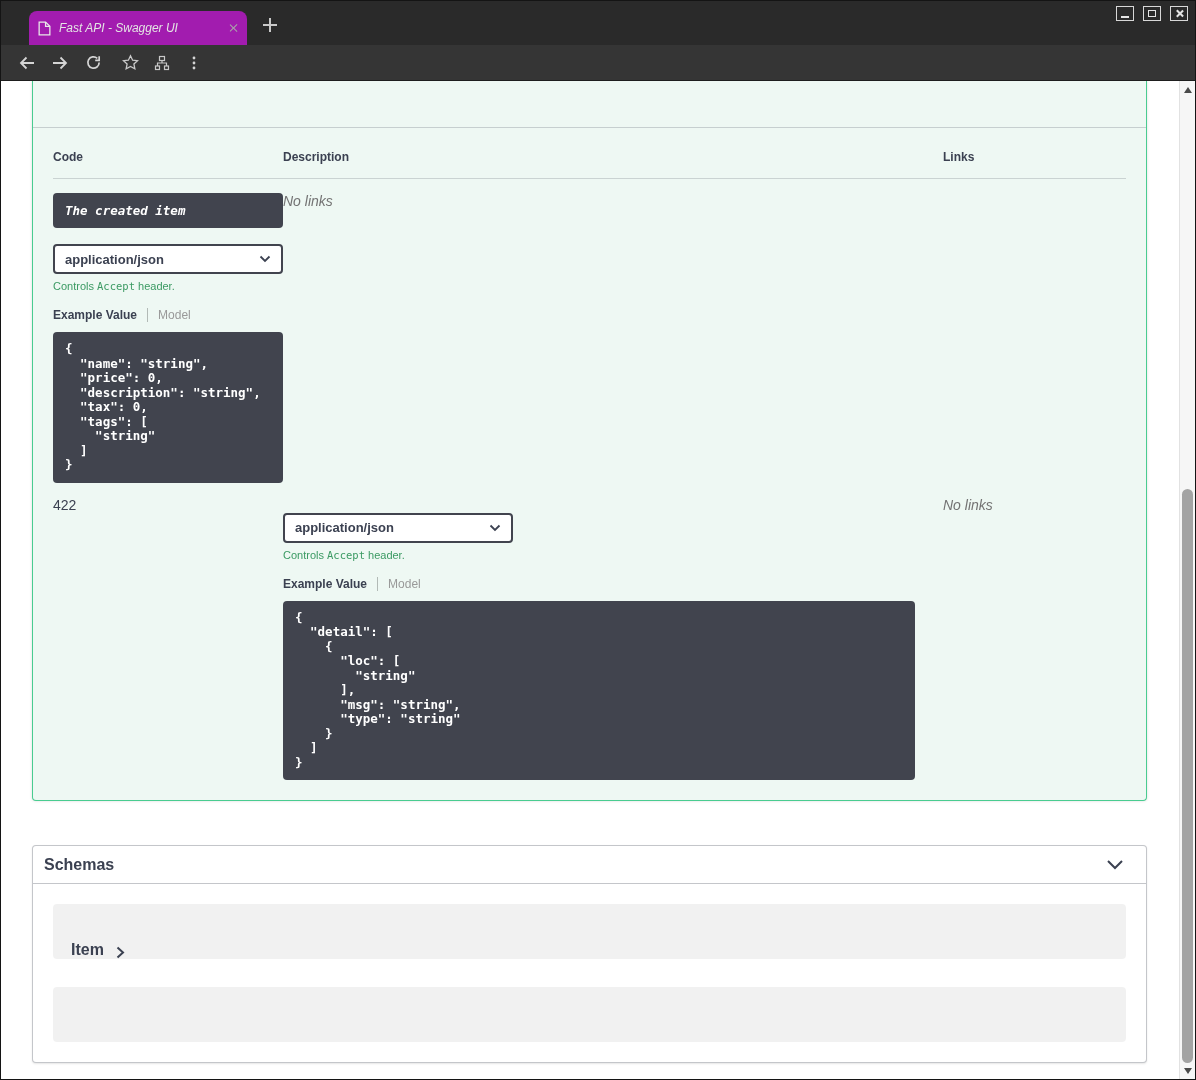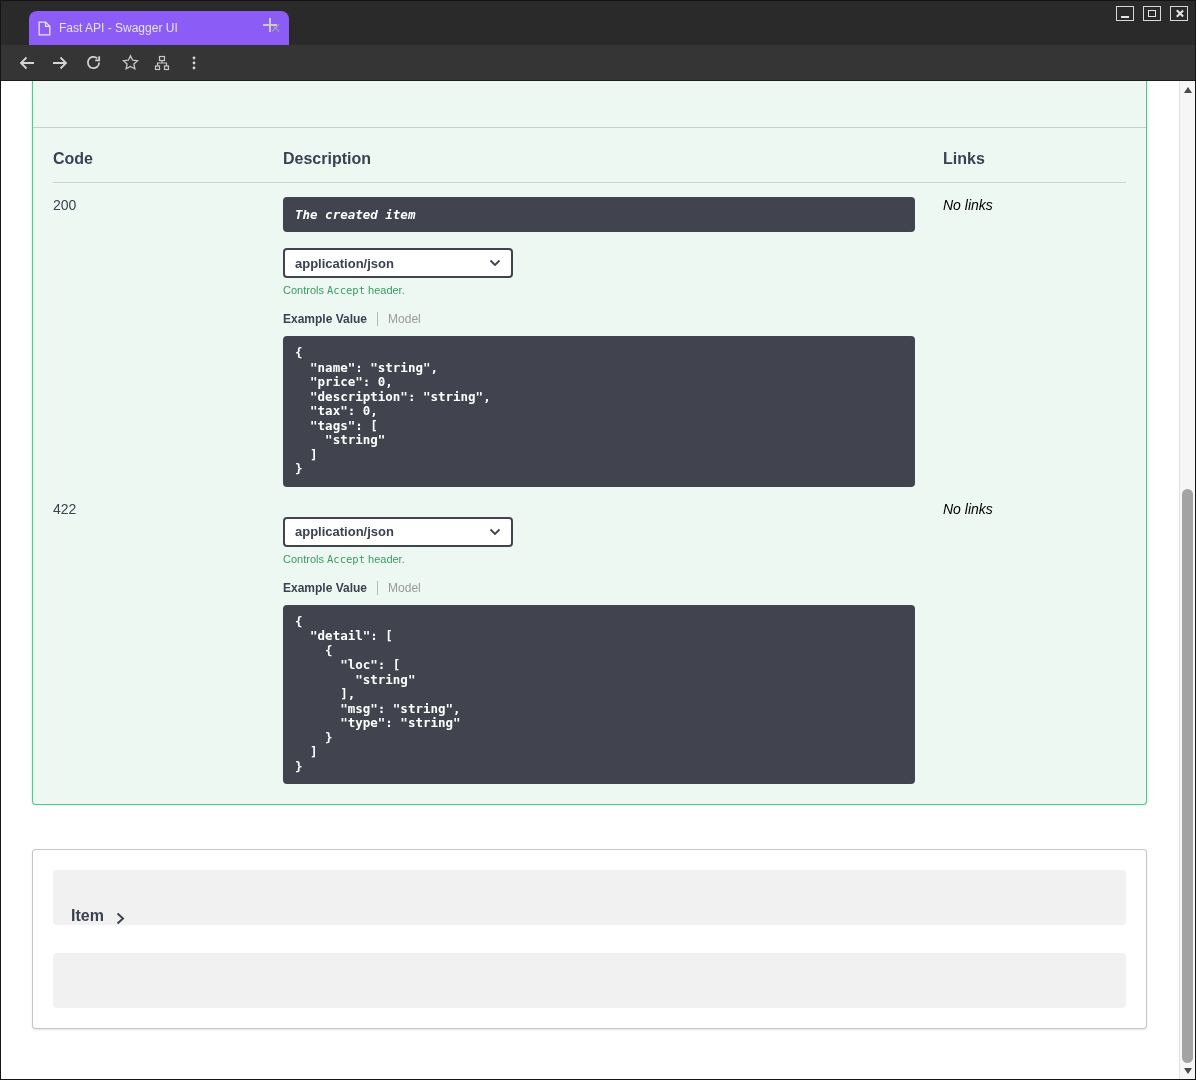--- a/index.html
+++ b/index.html
@@ -16,22 +16,22 @@
   .win-btn { width:18px; height:15px; border:1px solid #d8d8d8; display:flex;
              align-items:center; justify-content:center; background:transparent; cursor:pointer; }
   .min-bar { width:8px; height:2px; background:#e4e4e4; margin-top:7px; }
   .max-box { width:8px; height:7px; border:1px solid #e4e4e4; }
   .x-icon { position:relative; width:9px; height:9px; }
   .x-icon::before,.x-icon::after { content:""; position:absolute; left:4px; top:0;
       width:1.6px; height:9px; background:#e4e4e4; }
   .x-icon::before { transform:rotate(45deg); }
   .x-icon::after { transform:rotate(-45deg); }
 
-  .tab { position:absolute; left:28px; bottom:0; width:260px; height:34px; background:#8b5cf6;
-         border-radius:8px 8px 0 0; display:flex; align-items:center; gap:8px; padding:0 9px; cursor:pointer; }
+  .tab { position:absolute; left:28px; bottom:0; width:218px; height:34px; background:#a21caf;
+         border-radius:8px 8px 0 0; display:flex; align-items:center; gap:8px; padding:0 9px; cursor:pointer;font-style:italic; }
   .tab-title { color:#e4e4e4; font-size:12px; flex:1; white-space:nowrap; overflow:hidden; }
   .tab-close { position:relative; width:10px; height:10px; flex:none; cursor:pointer; }
   .tab-close::before,.tab-close::after { content:""; position:absolute; left:4.5px; top:0;
       width:1.4px; height:10px; background:#a9a9a9; }
   .tab-close::before { transform:rotate(45deg); }
   .tab-close::after { transform:rotate(-45deg); }
 
   .new-tab { position:absolute; left:262px; top:17px; width:14px; height:14px; cursor:pointer; }
   .new-tab::before { content:""; position:absolute; left:6px; top:0; width:2px; height:14px; background:#c9c9c9; }
   .new-tab::after  { content:""; position:absolute; left:0; top:6px; width:14px; height:2px; background:#c9c9c9; }
@@ -56,41 +56,41 @@
   .opblock { margin:0 32px 0 31px; background:#eef8f3; border:1px solid #49cc90; border-top:none;
              border-radius:0 0 4px 4px; box-shadow:0 0 3px rgba(0,0,0,.15); }
   .opblock-gap { height:47px; border-bottom:1px solid rgba(59,65,81,.22); }
   .resp-header { height:48px; background:rgba(255,255,255,.8); display:flex; align-items:center;
                  padding:0 20px; box-shadow:0 1px 2px rgba(0,0,0,.1); }
   .resp-title { font-size:14px; font-weight:bold; color:#3b4151; }
 
   .resp-inner { padding:22px 20px 20px; }
   .resp-thead { display:grid; grid-template-columns:230px 660px 1fr; padding-bottom:14px;
                 border-bottom:1px solid rgba(59,65,81,.2); }
-  .resp-th { font-size:16px; font-weight:bold; color:#3b4151; }
+  .resp-th { font-size:12px; font-weight:bold; color:#3b4151; }
   .resp-row { display:grid; grid-template-columns:230px 660px 1fr; padding-top:14px; }
   .resp-code { font-size:14px; color:#3b4151; }
   .desc-col { max-width:632px; }
   .desc-block { background:#41444e; border-radius:4px; padding:10px 12px; color:#fff;
                 font-family:"DejaVu Sans Mono", monospace; font-size:12.5px; font-style:italic;
                 font-weight:bold; }
   .media-select { margin-top:16px; width:230px; height:30px; border:2px solid #41444e;
                   border-radius:4px; background:#fff; display:flex; align-items:center;
                   justify-content:space-between; padding:0 10px; font-size:13px; font-weight:bold;
                   color:#3b4151; cursor:pointer; }
   .accept-hint { margin-top:6px; font-size:11px; color:#3b9a63; }
   .accept-hint code { font-family:"DejaVu Sans Mono", monospace; font-size:10.5px; }
   .ex-tabs { margin-top:16px; display:flex; align-items:flex-end; }
   .tab-example { font-size:12px; font-weight:bold; color:#3b4151; cursor:pointer; }
   .tab-sep { width:1px; height:14px; background:rgba(0,0,0,.25); margin:0 10px; }
   .tab-model { font-size:12px; color:#999; cursor:pointer; }
   .example-pre { margin-top:10px; background:#41444e; border-radius:4px; padding:10px 12px;
                  color:#fff; font-family:"DejaVu Sans Mono", monospace; font-size:12.5px;
                  font-weight:bold; line-height:14.5px; white-space:pre; overflow:hidden; }
-  .links-col { font-size:14px; font-style:italic; color:#000000; }
+  .links-col { font-size:14px; font-style:italic; color:#737373; }
 
   
   .schemas { margin:44px 32px 0 31px; background:#fff; border:1px solid rgba(59,65,81,.3);
              border-radius:4px; box-shadow:0 1px 2px rgba(0,0,0,.1); }
   .schemas-header { height:38px; display:flex; align-items:center; justify-content:space-between;
                     padding:0 22px 0 11px; border-bottom:1px solid rgba(59,65,81,.3); cursor:pointer; }
   .schemas-title { font-size:16px; font-weight:bold; color:#3b4151; }
   .models-body { padding:20px; }
   .model-card { height:55px; background:rgba(0,0,0,.055); border-radius:4px; display:flex;
                 align-items:flex-end; padding:0 18px; margin-bottom:28px; cursor:pointer; }
@@ -184,21 +184,20 @@
       <section class="opblock">
         <div class="opblock-gap"></div>
         <div class="resp-inner">
           <div class="resp-thead">
             <span class="resp-th">Code</span>
             <span class="resp-th">Description</span>
             <span class="resp-th">Links</span>
           </div>
 
           <div class="resp-row">
-            <span class="resp-code">200</span>
             <div class="desc-col">
               <div class="desc-block">The created item</div>
               <div class="media-select">
                 <span>application/json</span>
                 <svg width="12" height="8" viewBox="0 0 12 8">
                   <path d="M1.5 1.5 6 6l4.5-4.5" fill="none" stroke="#3b4151" stroke-width="1.8"></path>
                 </svg>
               </div>
               <div class="accept-hint"><span>Controls </span><code>Accept</code><span> header.</span></div>
               <div class="ex-tabs">
@@ -245,20 +244,26 @@
     }
   ]
 }</pre>
             </div>
             <span class="links-col">No links</span>
           </div>
         </div>
       </section>
 
       <section class="schemas">
+        <div class="schemas-header">
+          <span class="schemas-title">Schemas</span>
+          <svg width="18" height="12" viewBox="0 0 18 12">
+            <path d="M2 2l7 7 7-7" fill="none" stroke="#3b4151" stroke-width="2"></path>
+          </svg>
+        </div>
         <div class="models-body">
           <div class="model-card">
             <span class="model-name">Item</span>
             <span class="model-chev">
               <svg width="9" height="13" viewBox="0 0 9 13">
                   <path d="M1.5 1.5 7 6.5 1.5 11.5" fill="none" stroke="#3b4151" stroke-width="2"></path>
                 </svg>
             </span>
           </div>
           <div class="model-card">

